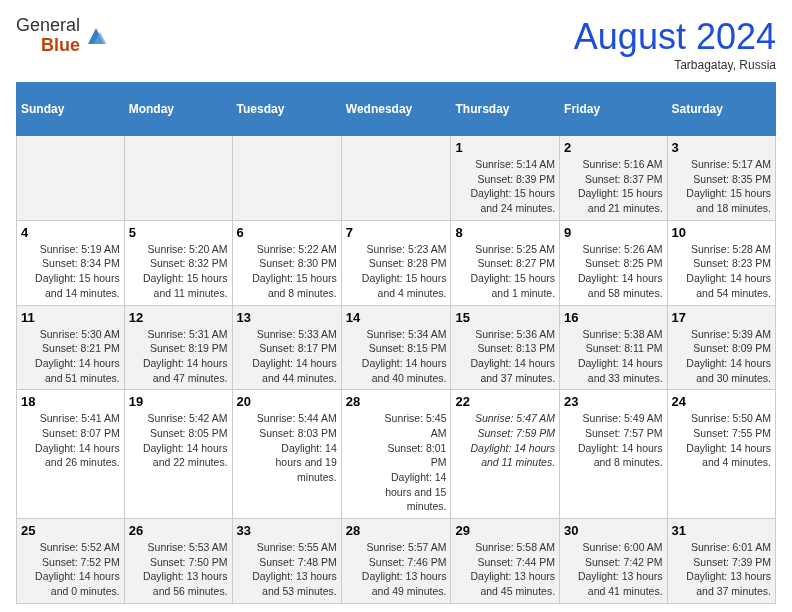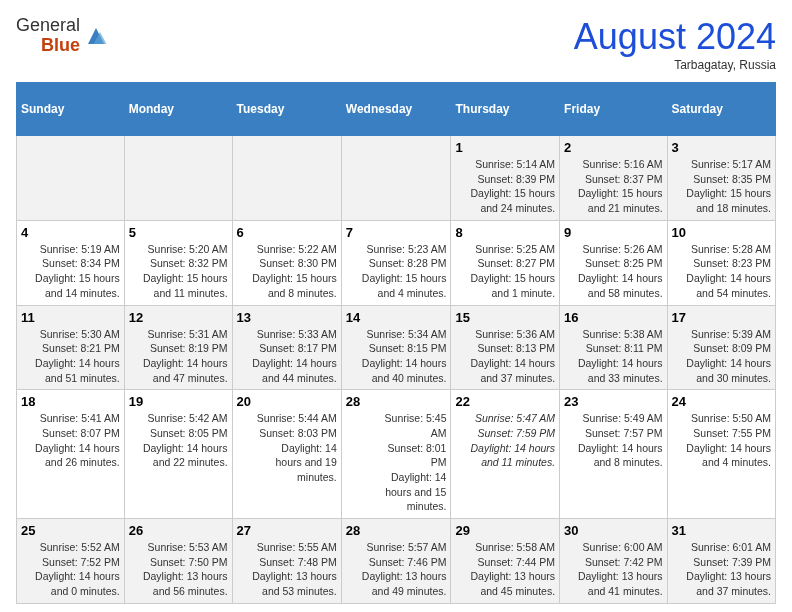--- a/index.html
+++ b/index.html
@@ -298,21 +298,21 @@
 Sunset: 7:52 PM
 Daylight: 14 hours and 0 minutes.</div>
         </td>
         <td>
           <span class="day-number">26</span>
           <div class="day-info" style="white-space: pre-line;">Sunrise: 5:53 AM
 Sunset: 7:50 PM
 Daylight: 13 hours and 56 minutes.</div>
         </td>
         <td>
-          <span class="day-number">27</span>
+          <span class="day-number">33</span>
           <div class="day-info" style="white-space: pre-line;">Sunrise: 5:55 AM
 Sunset: 7:48 PM
 Daylight: 13 hours and 53 minutes.</div>
         </td>
         <td>
           <span class="day-number">28</span>
           <div class="day-info" style="white-space: pre-line;">Sunrise: 5:57 AM
 Sunset: 7:46 PM
 Daylight: 13 hours and 49 minutes.</div>
         </td>

